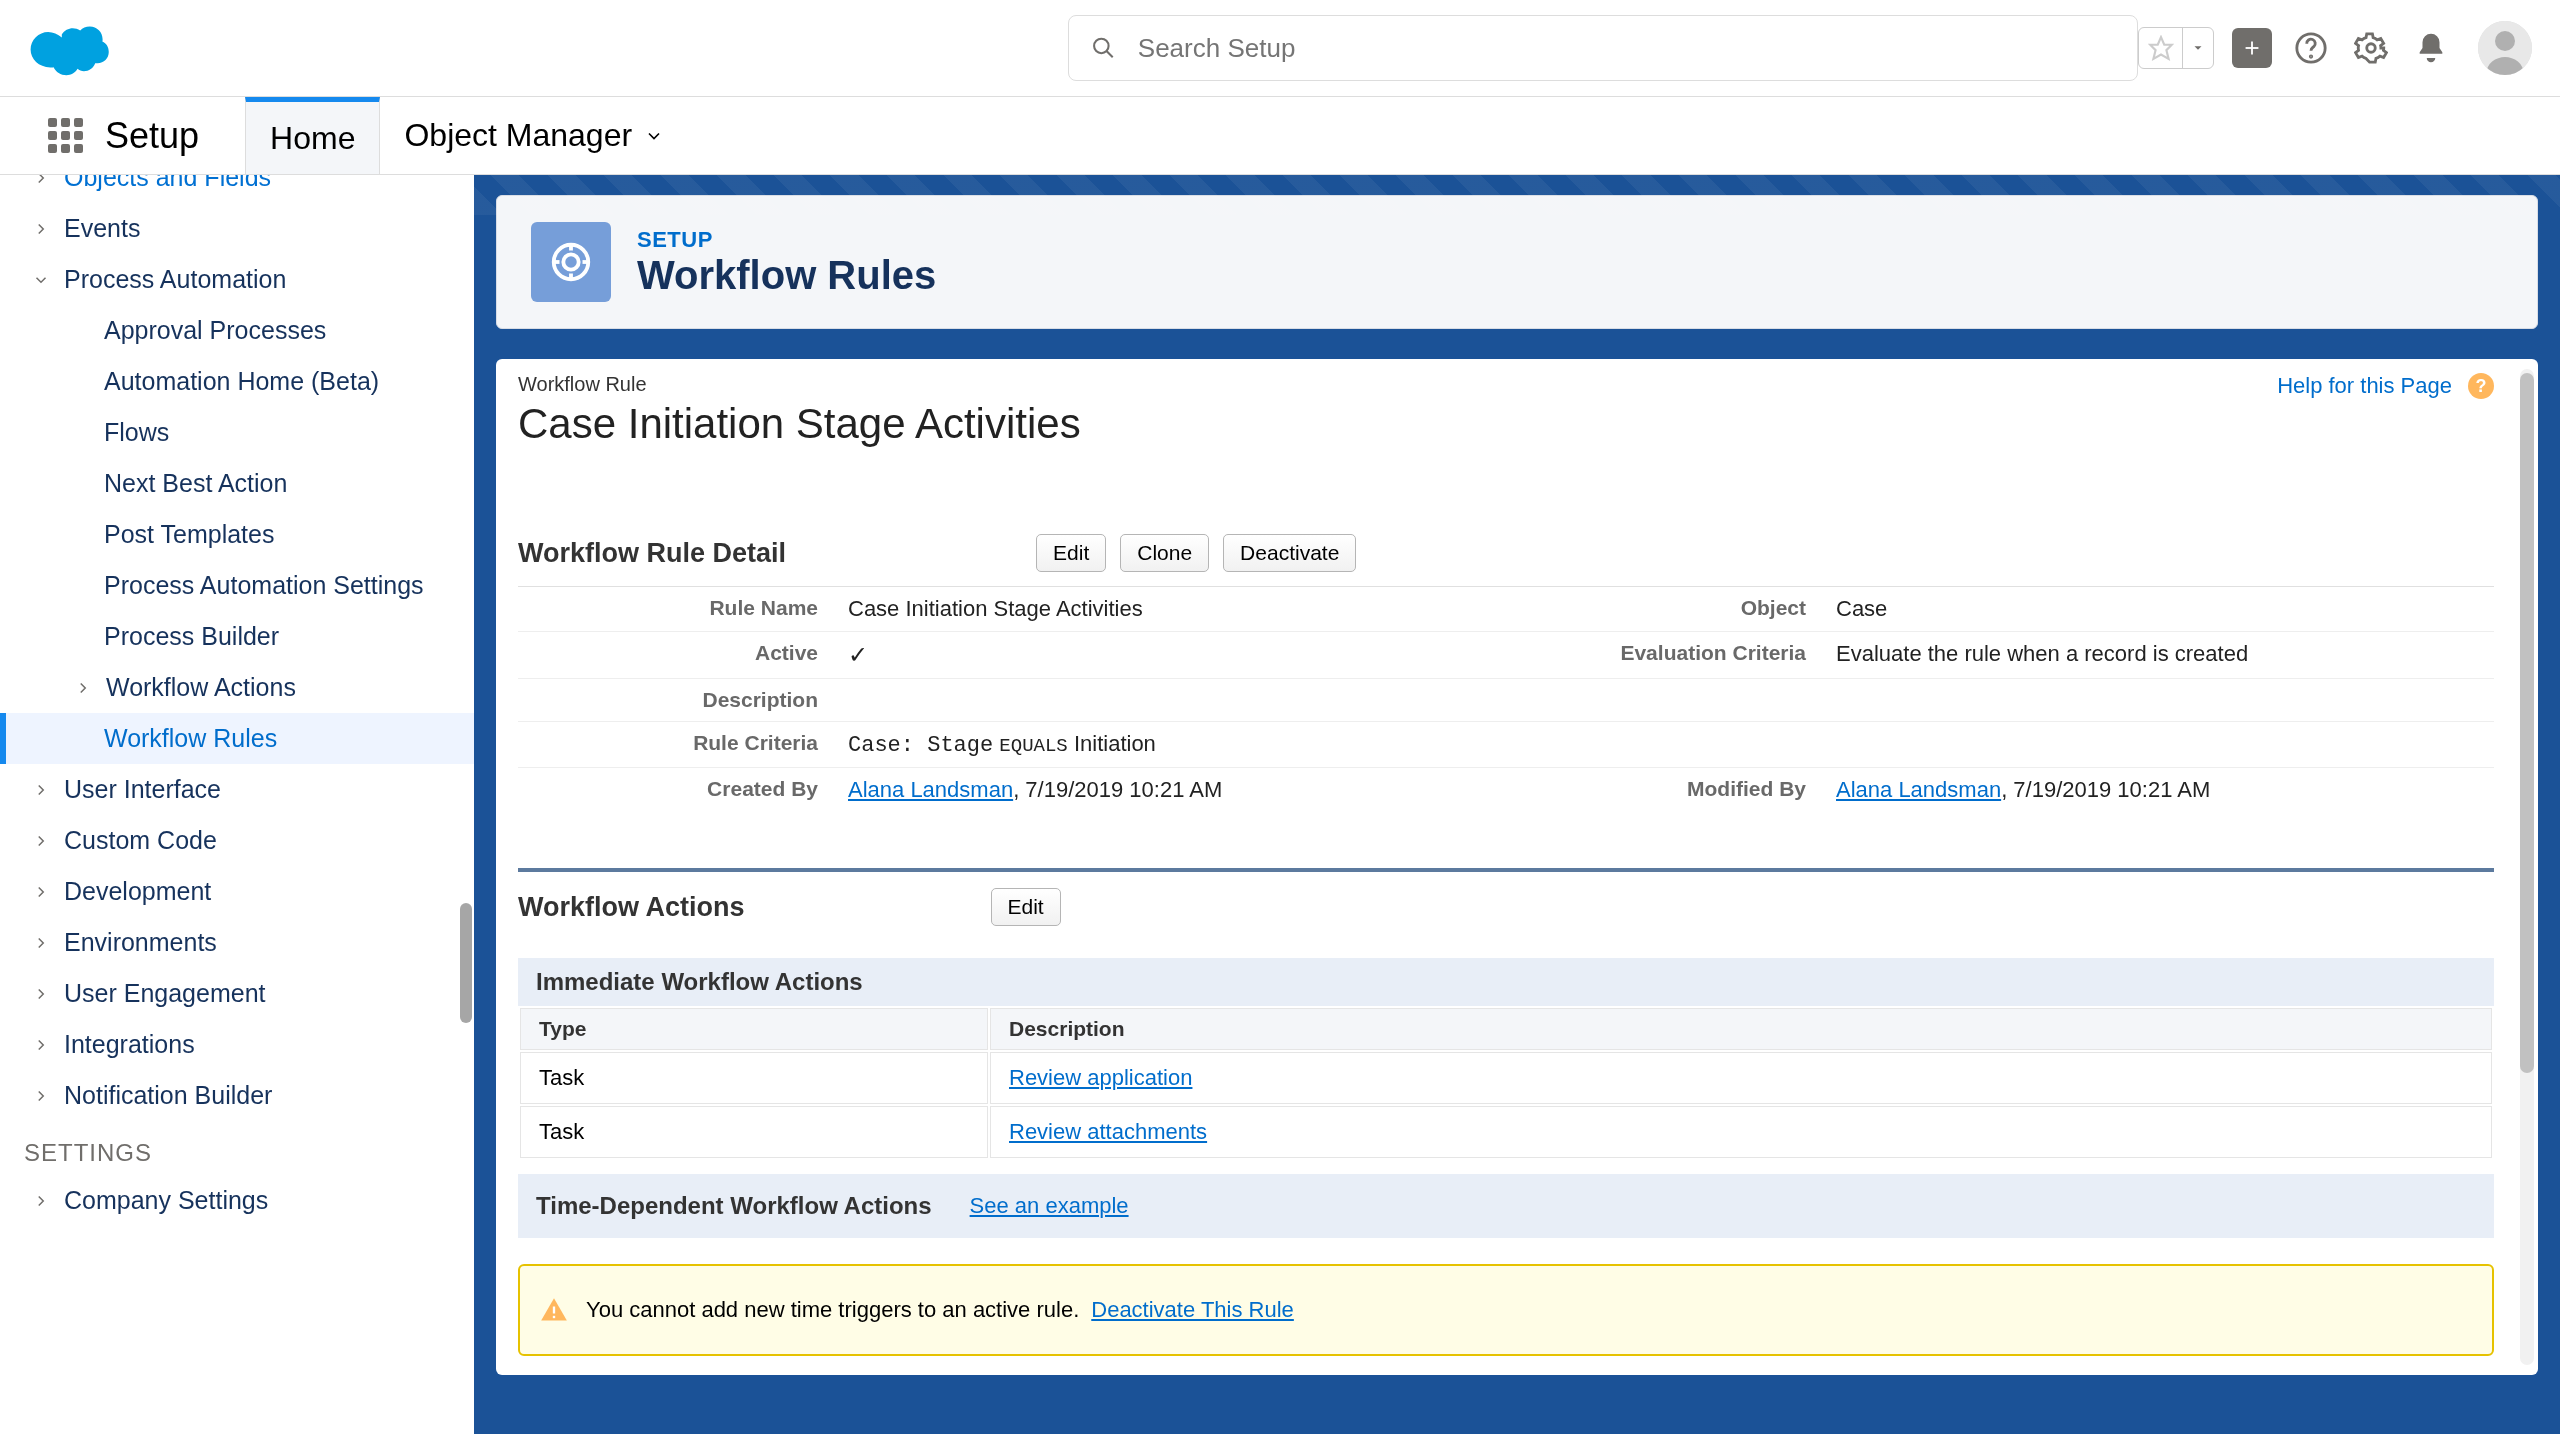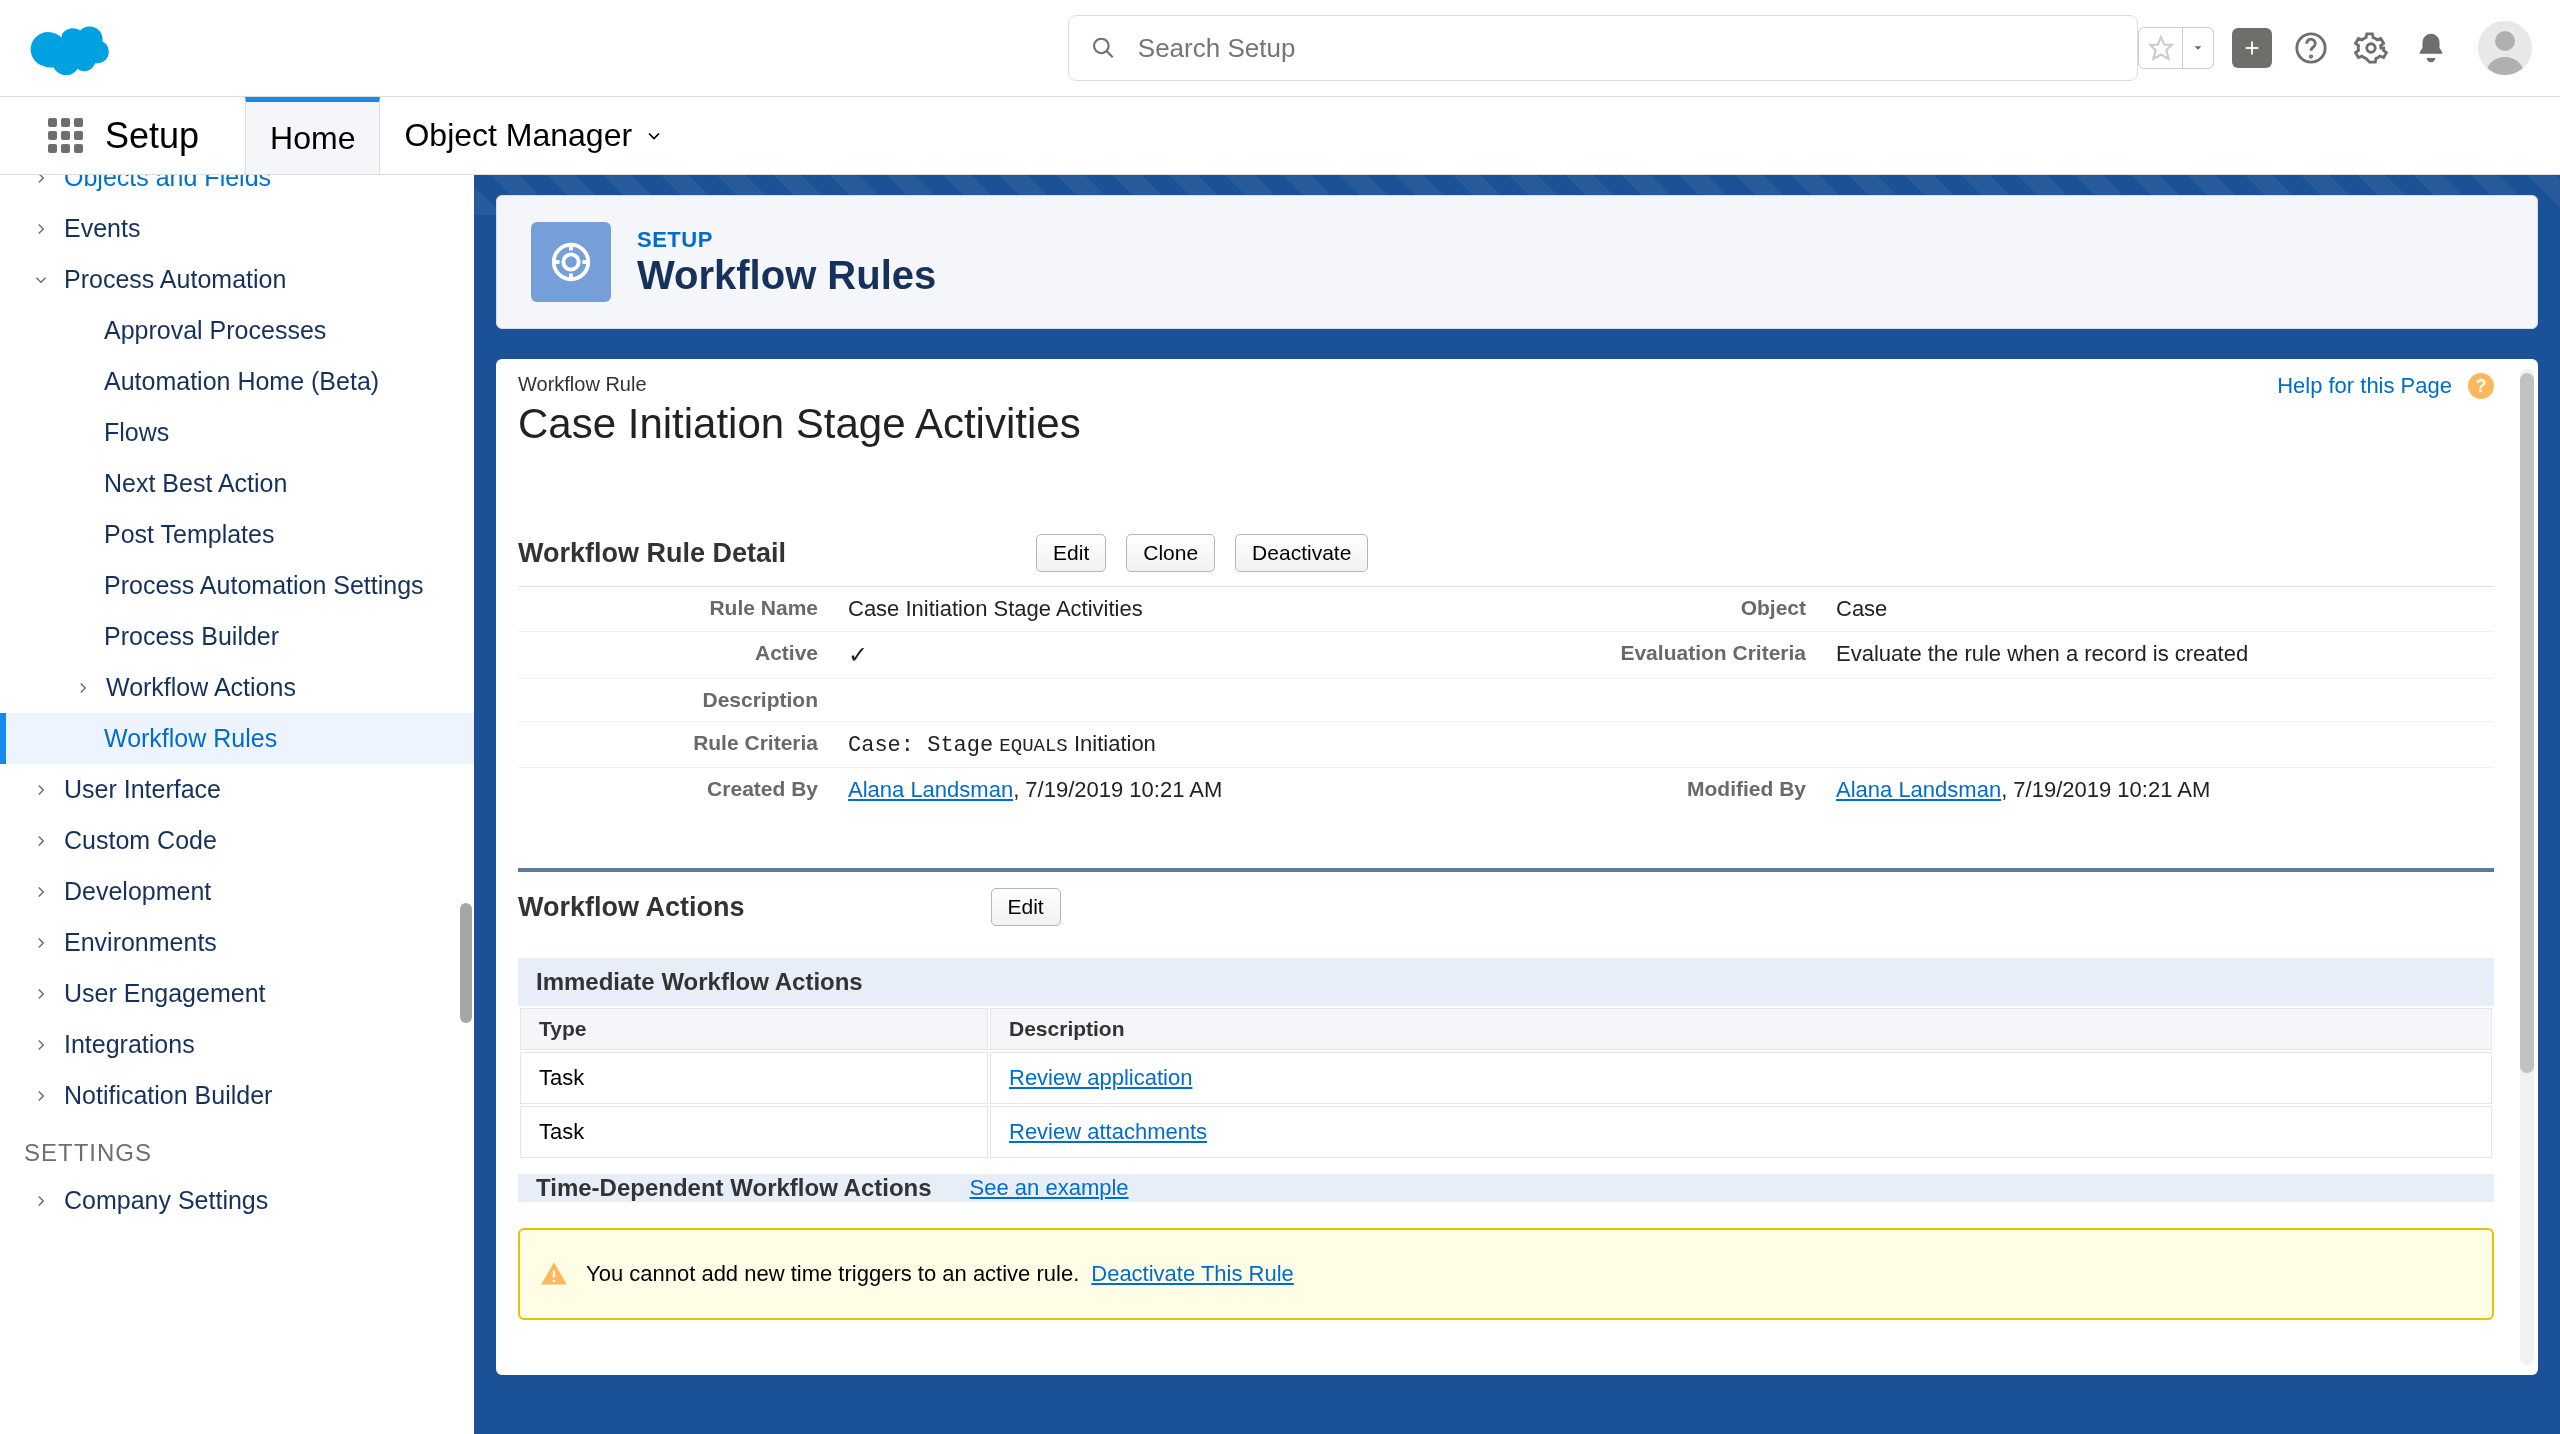--- a/index.html
+++ b/index.html
@@ -49,21 +49,21 @@
 .content-panel { margin: 30px 22px 0 22px; background: #fff; border-radius: 6px; padding: 14px 44px 30px 22px; height: 1016px; position: relative; overflow: hidden; }
 .cp-scrollbar { position: absolute; right: 4px; top: 10px; width: 14px; bottom: 10px; background: #f1f1f1; border-radius: 8px; }
 .cp-scrollthumb { position: absolute; right: 4px; top: 14px; width: 14px; height: 700px; background: #c1c1c1; border-radius: 8px; }
 .rec-top { display: flex; justify-content: space-between; align-items: flex-start; }
 .rec-type { font-size: 20px; color: #333; }
 .rec-name { font-size: 42px; color: #222; margin-top: 4px; }
 .help-link { font-size: 22px; color: #006dcc; display: flex; align-items: center; gap: 16px; }
 .help-badge { width: 26px; height: 26px; background: #ffb75d; border-radius: 50%; display: flex; align-items: center; justify-content: center; color: #fff; font-size: 18px; font-weight: bold; }
 .section-head { display: flex; align-items: center; margin-top: 86px; }
 .section-head h3 { font-size: 27px; font-weight: 700; color: #333; }
-.btn-row { display: flex; gap: 20px; margin-left: 250px; }
+.btn-row { display: flex; gap: 14px; margin-left: 250px; }
 .sf-btn { padding: 6px 16px; border: 1px solid #b5b5b5; border-radius: 5px; background: linear-gradient(#fff,#f1f1f1); font-size: 21px; cursor: pointer; }
 .detail-table { width: 100%; margin-top: 14px; border-top: 1px solid #e0e0e0; font-size: 22px; }
 .detail-row { display: flex; border-bottom: 1px solid #eee; }
 .detail-row.noborder { border-bottom: none; }
 .dcell { display: flex; padding: 9px 0; }
 .dcell.half { width: 50%; }
 .dcell.full { width: 100%; }
 .dlabel { width: 330px; text-align: right; padding-right: 30px; color: #696969; font-size: 21px; font-weight: 600; }
 .dvalue { color: #222; flex: 1; }
 .dvalue a { color: #006dcc; text-decoration: underline; }
@@ -72,21 +72,21 @@
 .actions-panel { margin-top: 56px; border-top: 4px solid #5c7a9e; }
 .actions-head { display: flex; align-items: center; padding: 16px 0; }
 .actions-head h3 { font-size: 27px; font-weight: 700; color: #333; }
 .actions-head .btn-row { margin-left: 246px; }
 .sub-section-title { background: #e8eef7; padding: 10px 18px; font-size: 24px; font-weight: 700; color: #333; margin-top: 16px; }
 .action-table { width: 100%; font-size: 22px; }
 .action-table th { text-align: left; padding: 8px 18px; background: #f4f6f9; border: 1px solid #e5e5e5; font-size: 21px; color: #333; font-weight: 700; }
 .action-table td { padding: 12px 18px; border: 1px solid #e5e5e5; }
 .action-table td a { color: #006dcc; text-decoration: underline; }
 .action-table th:first-child, .action-table td:first-child { width: 468px; }
-.time-section-title { background: #e8eef7; padding: 0 18px; font-size: 24px; font-weight: 700; color: #333; margin-top: 14px; display: flex; align-items: center; }
+.time-section-title { background: #e8eef7; padding: 18px 18px; font-size: 24px; font-weight: 700; color: #333; margin-top: 14px; display: flex; align-items: center; }
 .see-example { font-size: 22px; font-weight: 400; color: #006dcc; text-decoration: underline; margin-left: 38px; }
 .warn-box { border: 2px solid #e6c200; background: #fffde6; border-radius: 6px; margin-top: 26px; padding: 30px 20px; display: flex; align-items: center; font-size: 22px; }
 .warn-icon-tri { width: 28px; height: 28px; margin-right: 18px; }
 .warn-box a { color: #006dcc; text-decoration: underline; margin-left: 12px; }
 </style>
 </head>
 <body>
 
 <div class="top-header">
   <div class="cloud-logo">

